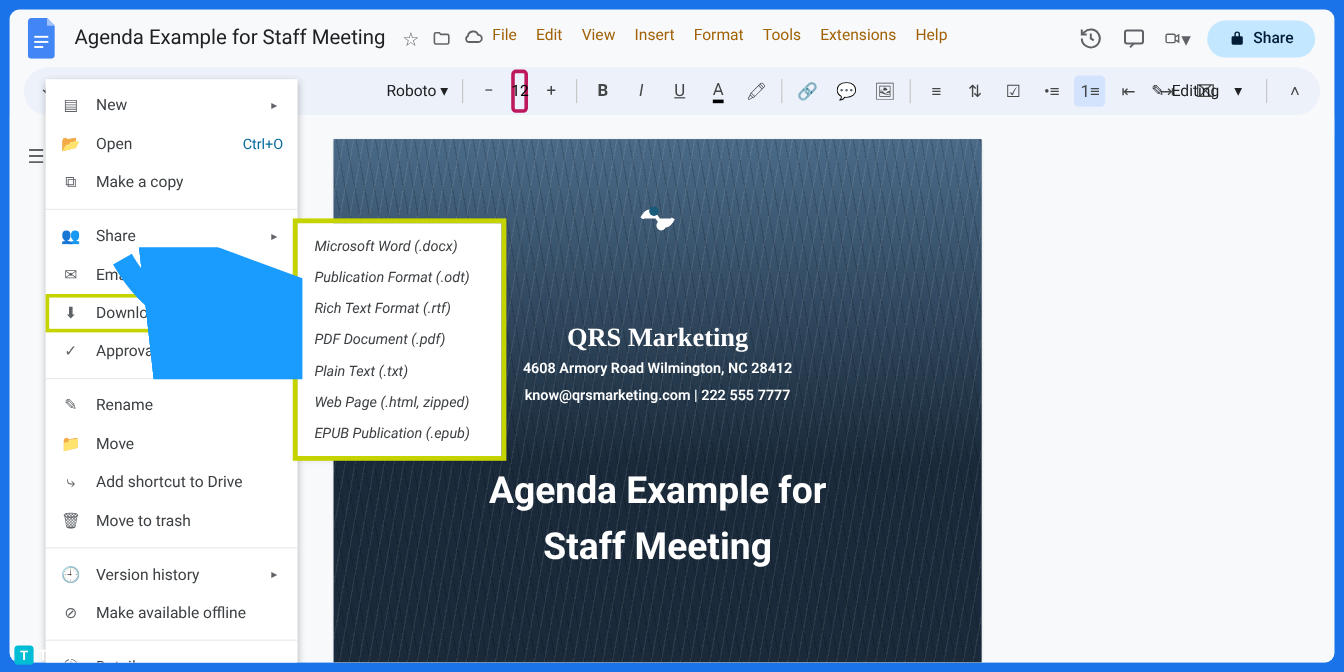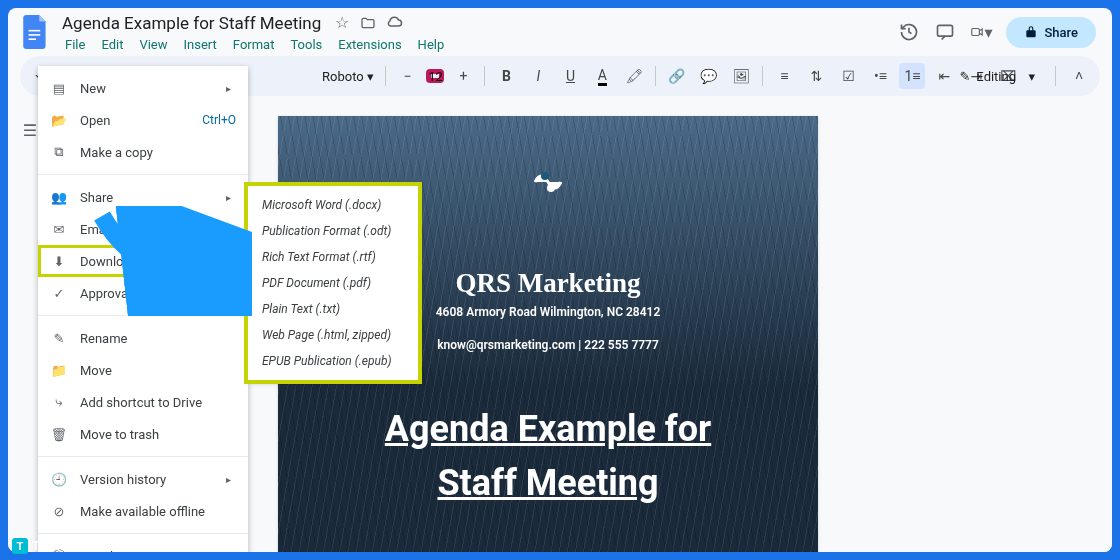--- a/index.html
+++ b/index.html
@@ -2,53 +2,53 @@
 <html><head>
 <meta charset="utf-8">
 <style>
 * { margin: 0; padding: 0; box-sizing: border-box; font-family: "Google Sans", Roboto, Arial, sans-serif; }
 body { width: 1120px; height: 560px; overflow: hidden; background: #1a73e8; padding: 8px; }
 .frame { width: 100%; height: 100%; background: #f8f9fa; border-radius: 8px; position: relative; overflow: hidden; }
 
 .titlebar { display: flex; align-items: center; padding: 0 8px; height: 48px; gap: 6px; }
 .doc-icon { width: 32px; height: 32px; display: flex; align-items: center; justify-content: center; margin-left: 4px;}
 .doc-icon svg { width: 26px; height: 34px; }
-.title-area { display: flex; flex-direction: column; gap: 0px; flex: 1; }
+.title-area { display: flex; flex-direction: row; gap: 0px; flex: 1; }
 .doc-title-row { display: flex; align-items: center; gap: 8px; }
 .doc-title { font-size: 17px; color: #202124; padding: 2px 4px; }
 .title-icon { width: 18px; height: 18px; color: #5f6368; display: flex; align-items: center; justify-content: center;}
 .menubar { display: flex; gap: 2px; margin-top: 0px;}
-.menu-item { font-size: 13px; color: #0f766e; padding: 2px 7px; border-radius: 4px; cursor: pointer; }
+.menu-item { font-size: 13px; color: #a16207; padding: 2px 7px; border-radius: 4px; cursor: pointer; }
 
 .right-actions { display: flex; align-items: center; gap: 14px; margin-right: 8px;}
 .action-icon { width: 22px; height: 22px; color: #5f6368; display:flex; align-items:center; justify-content:center; cursor:pointer; border-radius:50%;}
 .share-btn { background: #c2e7ff; color: #001d35; padding: 8px 18px; border-radius: 40px; font-size: 13px; font-weight:500; display: flex; align-items: center; gap: 6px; cursor: pointer; }
 
 .toolbar { height: 40px; background: #edf2fa; border-radius: 24px; margin: 0 12px; display: flex; align-items: center; padding: 0 8px; gap: 6px; position: relative;}
 .tb-icon { width: 26px; height: 26px; display:flex; align-items:center; justify-content:center; color:#444746; border-radius:4px; cursor:pointer; font-size:14px;}
 .tb-sep { width: 1px; height: 20px; background: #c7c7c7; margin: 0 2px; }
 .tb-font { font-size: 13px; color: #202124; padding: 0 4px;}
-.tb-zoom { width:14px; height:14px; border:5px solid #be185d; border-radius:4px; display:flex; align-items:center; justify-content:center; font-size:13px; padding:0 4px;}
+.tb-zoom { width:14px; height:36px; border:3px solid #be185d; border-radius:4px; display:flex; align-items:center; justify-content:center; font-size:13px; padding:0 4px;}
 .editing-pill { position:absolute; right:8px; display:flex; align-items:center; gap:8px;}
 .editing-text { font-size: 13px; color:#202124; display:flex; align-items:center; gap:6px; padding:4px 10px; border-radius: 4px;}
 
 .workspace { position: absolute; top: 88px; left: 0; right: 0; bottom: 0; background: #f8f9fa; overflow: hidden; }
 .ruler { height: 14px; background: #f8f9fa; position: relative; margin-left: 54px; margin-top:4px;}
 .left-rail { position: absolute; left: 8px; top: 20px; width: 32px; display:flex; flex-direction:column; gap:8px;}
 .rail-icon { width: 28px; height: 28px; display:flex; align-items:center; justify-content:center; color:#5f6368; cursor:pointer; border-radius:4px;}
 
 .page { position: absolute; left: 270px; top: 20px; width: 540px; height: 700px; background: #fff; box-shadow: 0 1px 3px rgba(0,0,0,.15); }
 .page-hero { width: 100%; height: 450px; background: linear-gradient(180deg, #3a5a78 0%, #2a4560 20%, #1a3045 50%, #2a4560 80%, #3a5a78 100%); position:relative; overflow:hidden;}
 .building { position:absolute; inset:0; background: repeating-linear-gradient(100deg, rgba(255,255,255,0.08) 0px, rgba(255,255,255,0.08) 1px, transparent 1px, transparent 8px), repeating-linear-gradient(80deg, rgba(0,0,0,0.15) 0px, rgba(0,0,0,0.15) 1px, transparent 1px, transparent 8px), linear-gradient(180deg, #4a6a88 0%, #1a2a3a 60%); }
 .hero-content { position: relative; z-index:2; display:flex; flex-direction:column; align-items:center; padding-top: 50px; color:#fff; text-align:center;}
 .hero-logo { width: 46px; height: 32px; margin-bottom: 70px;}
-.company-name { font-size: 27px; font-weight: 700; margin-bottom: 6px; font-family: Georgia, serif;}
-.company-addr { font-size: 12px; font-weight: 600; margin-bottom: 19px;}
+.company-name { font-size: 22px; font-weight: 700; margin-bottom: 6px; font-family: Georgia, serif;}
+.company-addr { font-size: 12px; font-weight: 600; margin-bottom: 8px;}
 .company-contact { font-size: 12px; font-weight: 600; margin-bottom: 50px;}
-.hero-title { font-size: 36px; font-weight: 700; line-height: 1.5; text-decoration: underline; }
+.hero-title { font-size: 31px; font-weight: 700; line-height: 1.5; }
 
 .dropdown { position: absolute; left: 30px; top: 58px; width: 210px; background: #fff; box-shadow: 0 2px 6px rgba(0,0,0,.28); z-index: 100; padding: 6px 0; font-size: 13px; color: #3c4043;}
 .dd-row { display: flex; align-items: center; height: 32px; padding: 0 12px; gap: 12px; cursor: pointer; position:relative;}
 .dd-icon { width: 18px; height: 18px; display:flex; align-items:center; justify-content:center; color: #5f6368; flex-shrink:0;}
 .dd-label { flex: 1; }
 .dd-short { font-size: 12px; color: #0369a1; }
 .dd-arrow { width: 10px; color: #5f6368; font-size: 10px;}
 .dd-div { height: 1px; background: #e8eaed; margin: 6px 0; }
 .dd-highlight { outline: 3px solid #c5d400; outline-offset: -3px; }
 .new-badge { background:#1a73e8; color:#fff; font-size:10px; padding:1px 6px; border-radius:8px; font-weight:500;}

